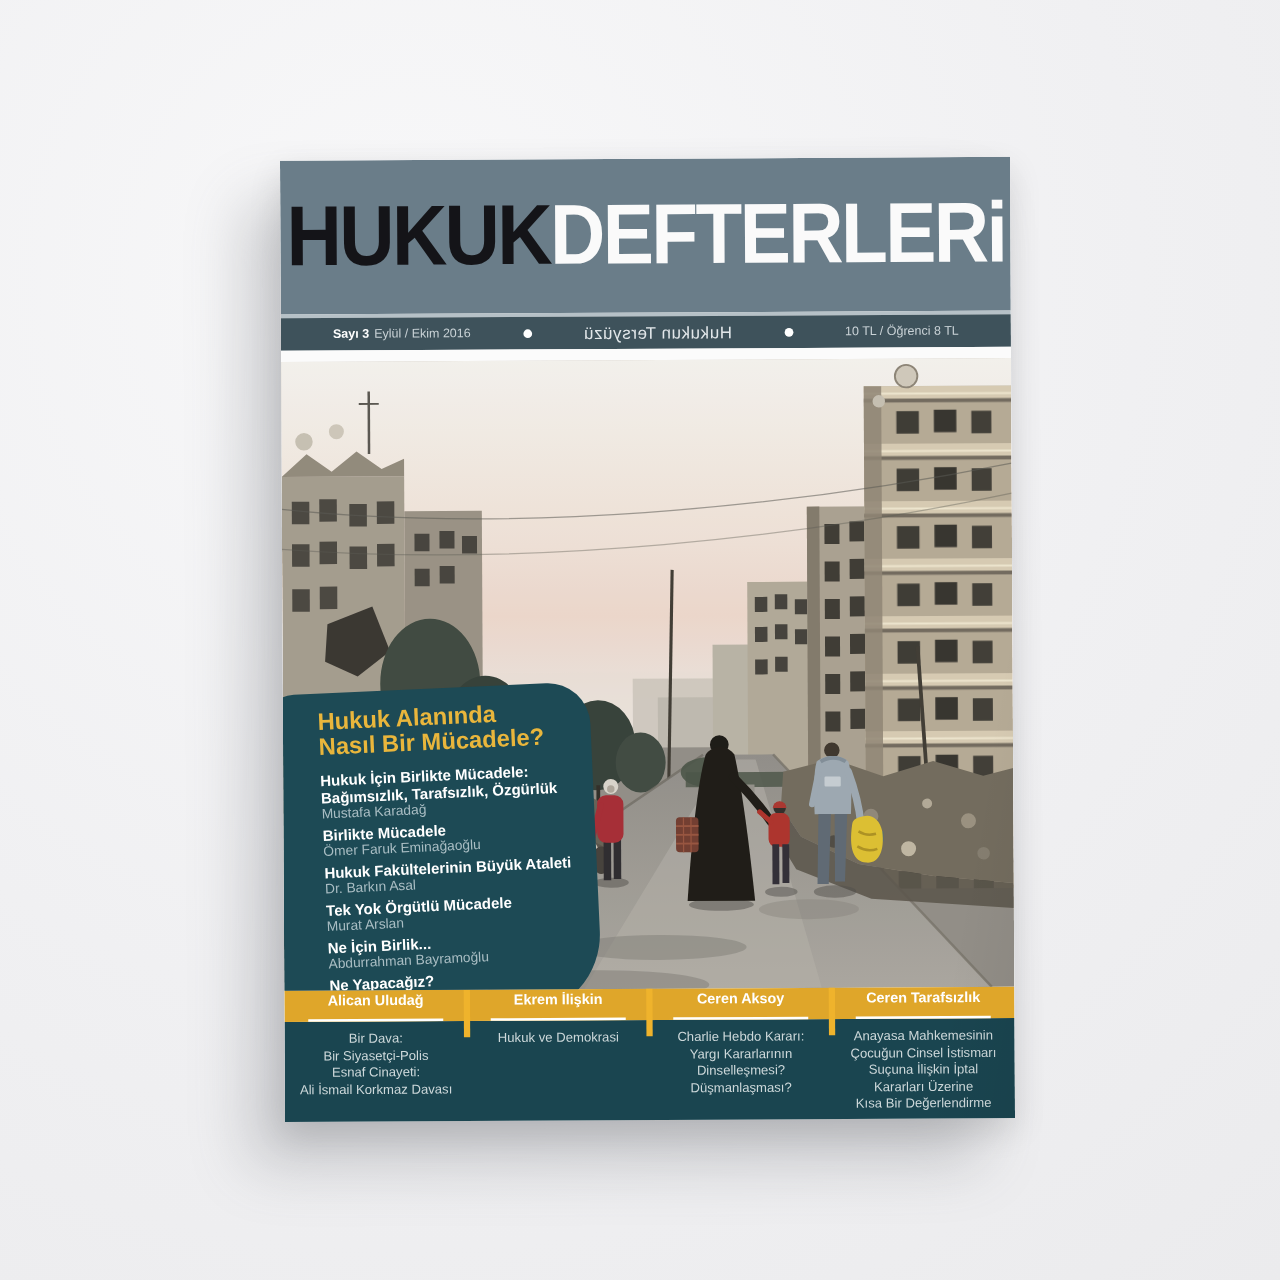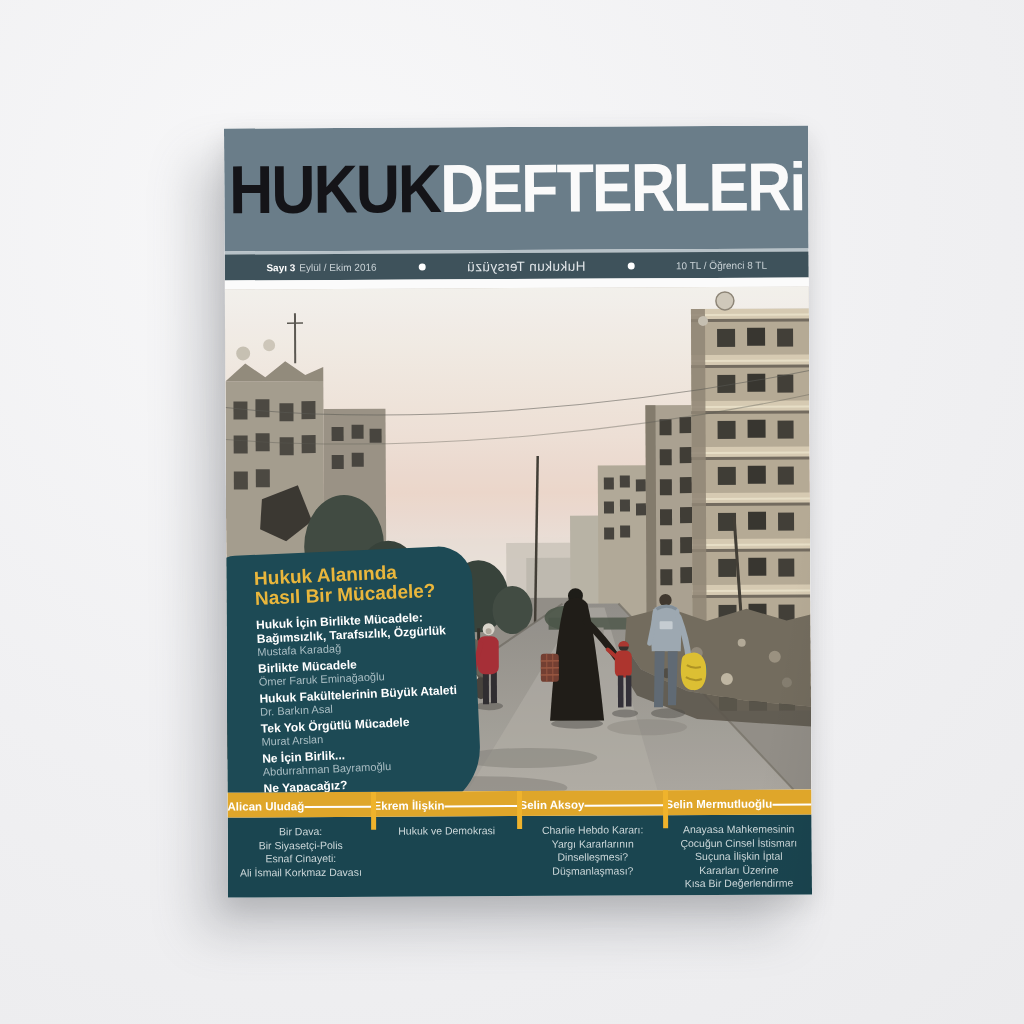--- a/index.html
+++ b/index.html
@@ -34,21 +34,21 @@
                border-radius:26px 34px 64px 10px;z-index:3;
                padding:14px 14px 10px 44px;box-sizing:border-box;}
   .feature-title{margin:0 0 10px 0;font-size:19px;line-height:20px;font-weight:bold;
                  color:#e9b63c;white-space:pre-line;}
   .fitem{margin-bottom:4px;}
   .fitem-title{font-size:12px;line-height:13.5px;font-weight:bold;color:#ffffff;white-space:pre-line;}
   .fitem-author{font-size:11px;line-height:12.5px;color:#a9bdc3;}
   
   .bottom-bar{position:relative;height:25px;background:#dfa62a;display:grid;
               grid-template-columns:1fr 1fr 1fr 1fr;z-index:2;}
-  .bcol{display:flex;flex-direction:row;align-items:center;justify-content:flex-end;padding-top:3px;}
+  .bcol{display:flex;flex-direction:column;align-items:center;justify-content:space-between;padding-top:3px;}
   .bname{font-size:11.5px;font-weight:bold;color:#ffffff;white-space:nowrap;}
   .bline{display:block;width:74%;height:2px;background:#ffffff;margin-top:2px;}
   .tick{position:absolute;top:0;width:5px;height:38px;background:#efb32c;transform:translateX(-50%);}
   .tick1{left:25%;} .tick2{left:50%;} .tick3{left:75%;}
   
   .bottom-band{height:83px;background:#1a4550;display:grid;grid-template-columns:1fr 1fr 1fr 1fr;}
   .btitle{padding-top:8px;text-align:center;font-size:10.5px;line-height:13.5px;color:#cdd8da;white-space:pre-line;}
   .cover::after{content:"";position:absolute;inset:0;pointer-events:none;
                 background:linear-gradient(100deg, rgba(255,255,255,0) 90%, rgba(0,0,0,.05) 100%);}
 </style>
@@ -316,25 +316,25 @@
     <div class="bottom-bar">
       <div class="bcol">
         <span class="bname">Alican Uludağ</span>
         <span class="bline"></span>
       </div>
       <div class="bcol">
         <span class="bname">Ekrem İlişkin</span>
         <span class="bline"></span>
       </div>
       <div class="bcol">
-        <span class="bname">Selin Aksoy</span>
+        <span class="bname">Ceren Aksoy</span>
         <span class="bline"></span>
       </div>
       <div class="bcol">
-        <span class="bname">Selin Mermutluoğlu</span>
+        <span class="bname">Ceren Tarafsızlık</span>
         <span class="bline"></span>
       </div>
       <div class="tick tick1"></div>
       <div class="tick tick2"></div>
       <div class="tick tick3"></div>
     </div>
 
     <div class="bottom-band">
       <div class="btitle">Bir Dava:
 Bir Siyasetçi-Polis

